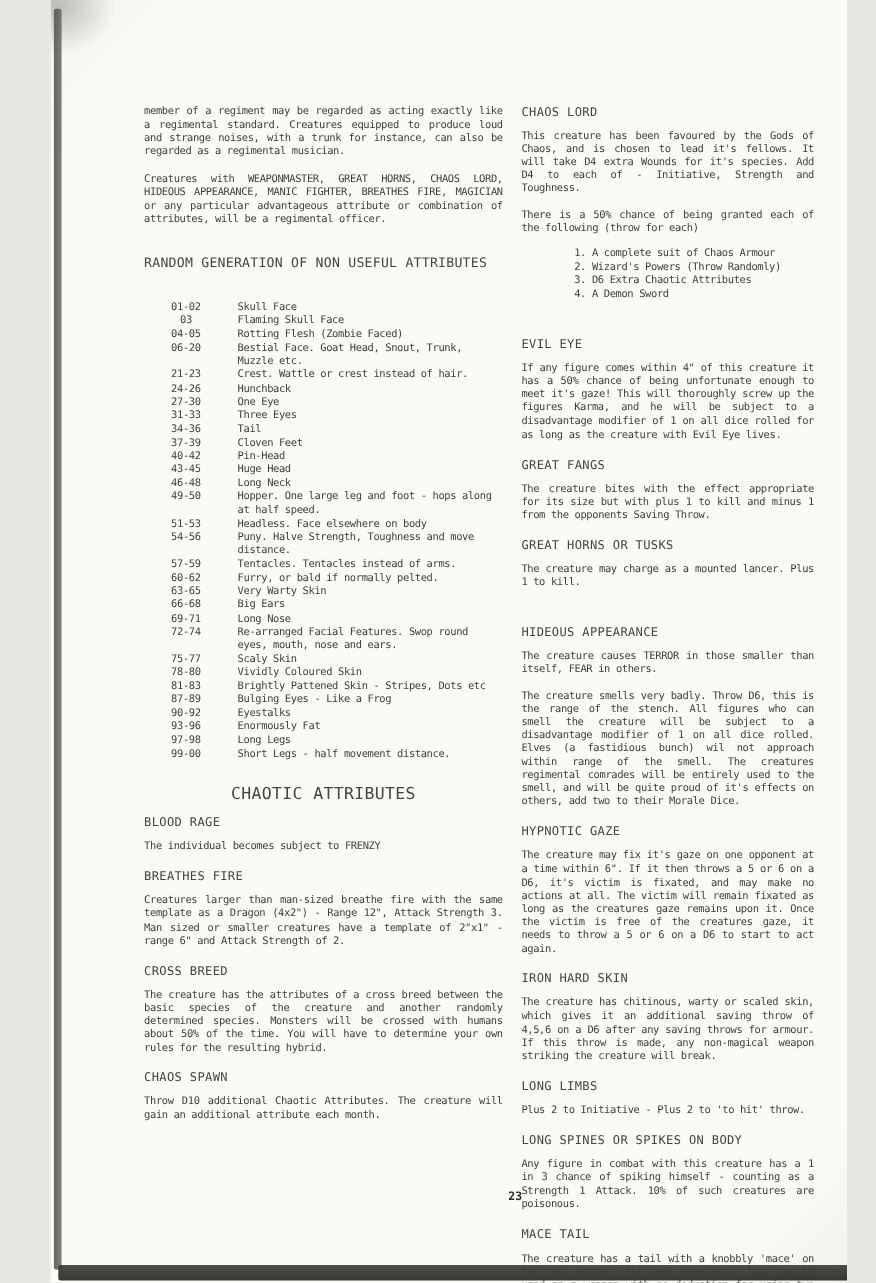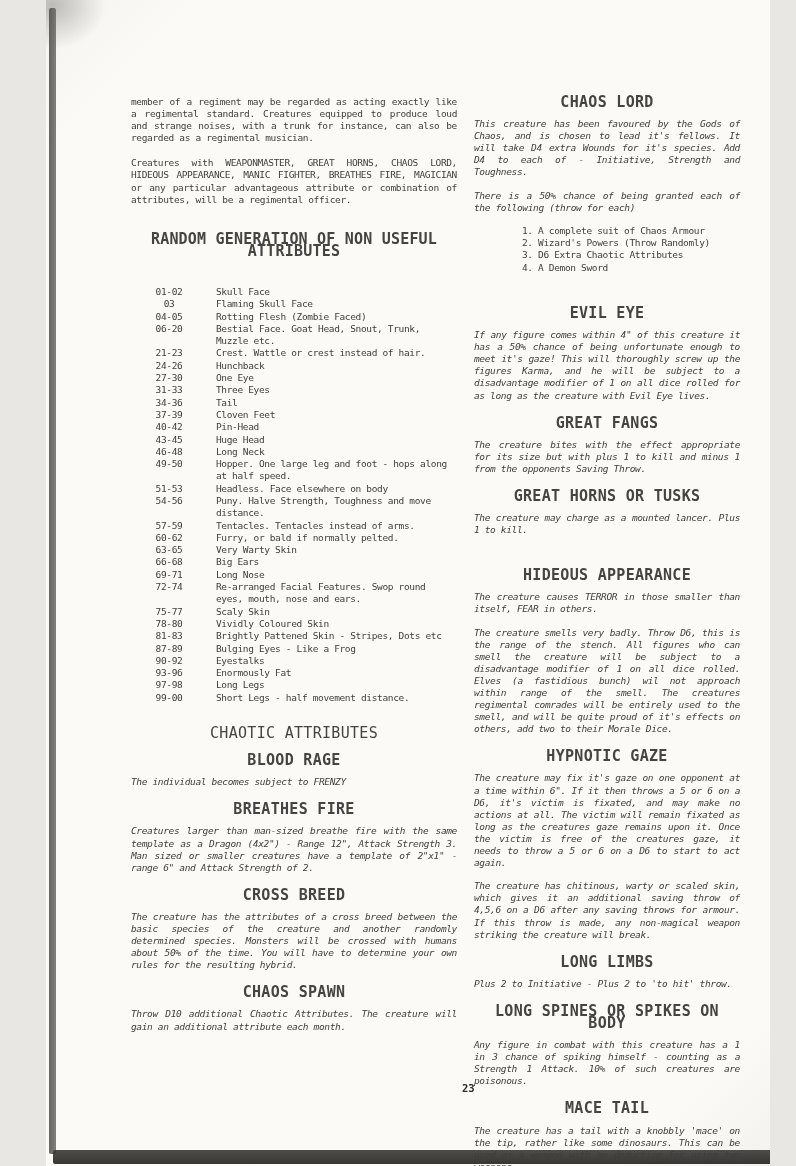--- a/index.html
+++ b/index.html
@@ -50,23 +50,23 @@
     line-height: 12.1px;
   }
   .col-left  { width: 326px; flex: none; }
   .col-right { flex: 1; }
 
   .para {
     text-align: justify;
     margin: 0 0 13px 0;
   }
   .table-heading {
-    font-size: 15px;
-    font-weight: bold;
-    text-align: center;
+    font-size: 12px;
+    font-weight: normal;
+    text-align: left;
     letter-spacing: 0.2px;
     margin: 27px 0 29px 0;
     color: #454442;
   }
   .attr-table { padding-left: 16px; }
   .attr-row {
     display: grid;
     grid-template-columns: 44px 1fr;
     column-gap: 25px;
     line-height: 12.3px;
@@ -76,31 +76,29 @@
 
   .center-heading {
     font-size: 15px;
     font-weight: normal;
     text-align: center;
     letter-spacing: 0.3px;
     margin: 23px 0 5px 0;
     color: #454442;
   }
   .section h4 {
-    font-size: 15px;
-    font-weight: bold;
+    font-size: 11px;
+    font-weight: normal;
     letter-spacing: 0.3px;
     margin: 15px 0 10px 0;
     color: #454442;
-    text-align: center;
   }
   .section p {
     text-align: justify;
     margin: 0 0 11px 0;
-    font-style: italic;
   }
   .section.gap-lg h4 { margin-top: 33px; }
   .numbered-list {
     padding-left: 48px;
     margin: 2px 0 11px 0;
   }
   .numbered-list .num-item { line-height: 12.3px; }
 
   .page-number {
     position: absolute;
@@ -342,20 +340,21 @@
       <div class="section">
         <p>The creature smells very badly. Throw D6, this is the range of the stench. All figures who can smell the creature will be subject to a disadvantage modifier of 1 on all dice rolled. Elves (a fastidious bunch) wil not approach within range of the smell. The creatures regimental comrades will be entirely used to the smell, and will be quite proud of it's effects on others, add two to their Morale Dice.</p>
       </div>
 
       <div class="section">
         <h4>HYPNOTIC GAZE</h4>
         <p>The creature may fix it's gaze on one opponent at a time within 6". If it then throws a 5 or 6 on a D6, it's victim is fixated, and may make no actions at all. The victim will remain fixated as long as the creatures gaze remains upon it. Once the victim is free of the creatures gaze, it needs to throw a 5 or 6 on a D6 to start to act again.</p>
       </div>
 
       <div class="section">
+        <h4>IRON HARD SKIN</h4>
         <p>The creature has chitinous, warty or scaled skin, which gives it an additional saving throw of 4,5,6 on a D6 after any saving throws for armour. If this throw is made, any non-magical weapon striking the creature will break.</p>
       </div>
 
       <div class="section">
         <h4>LONG LIMBS</h4>
         <p>Plus 2 to Initiative - Plus 2 to 'to hit' throw.</p>
       </div>
 
       <div class="section">
         <h4>LONG SPINES OR SPIKES ON BODY</h4>

